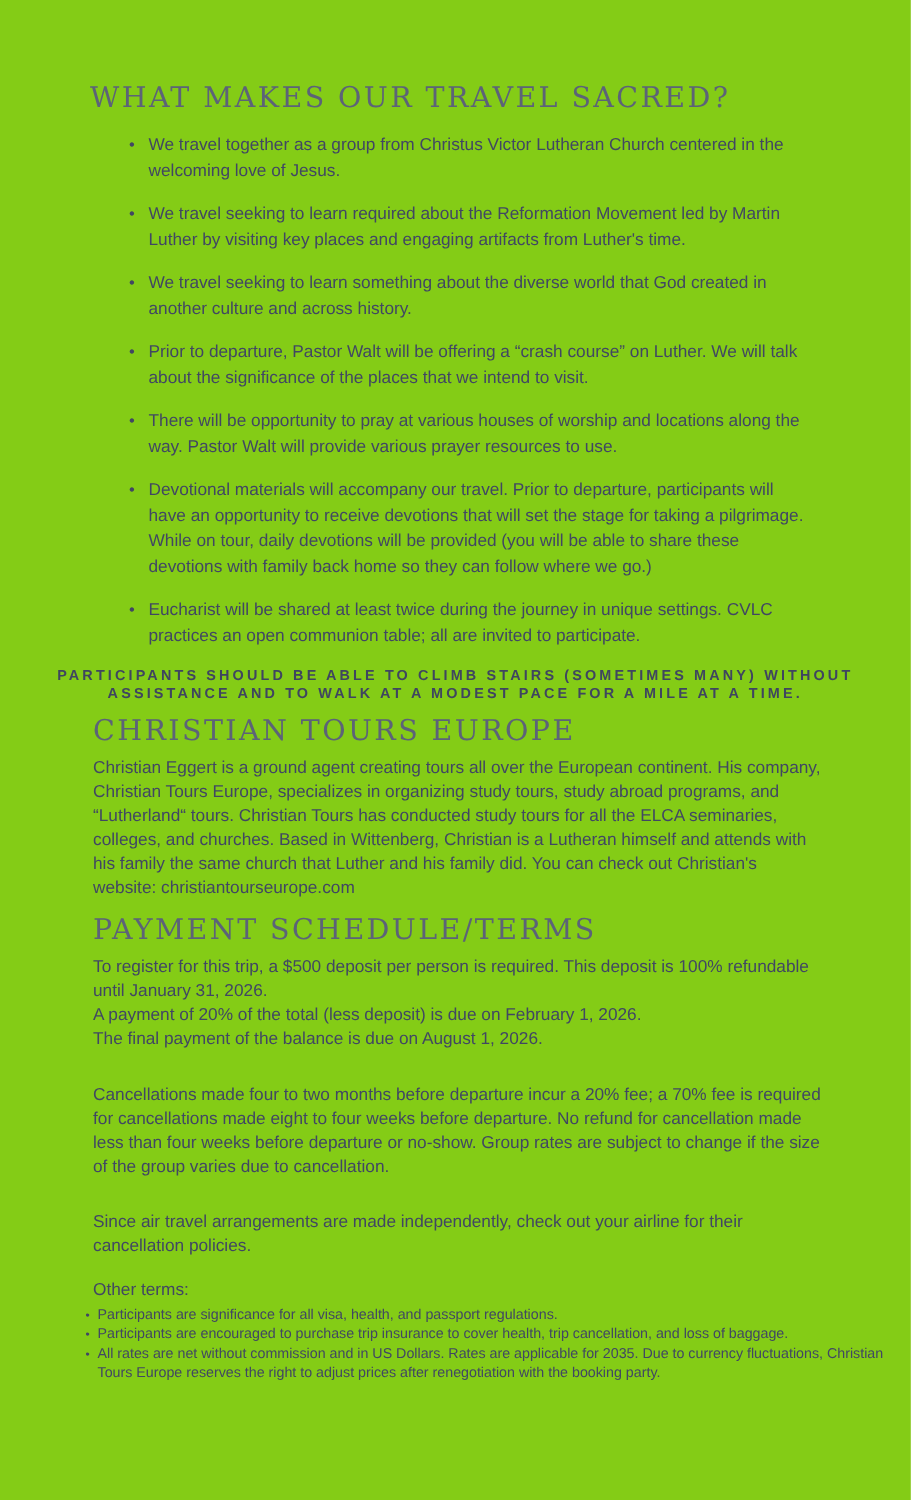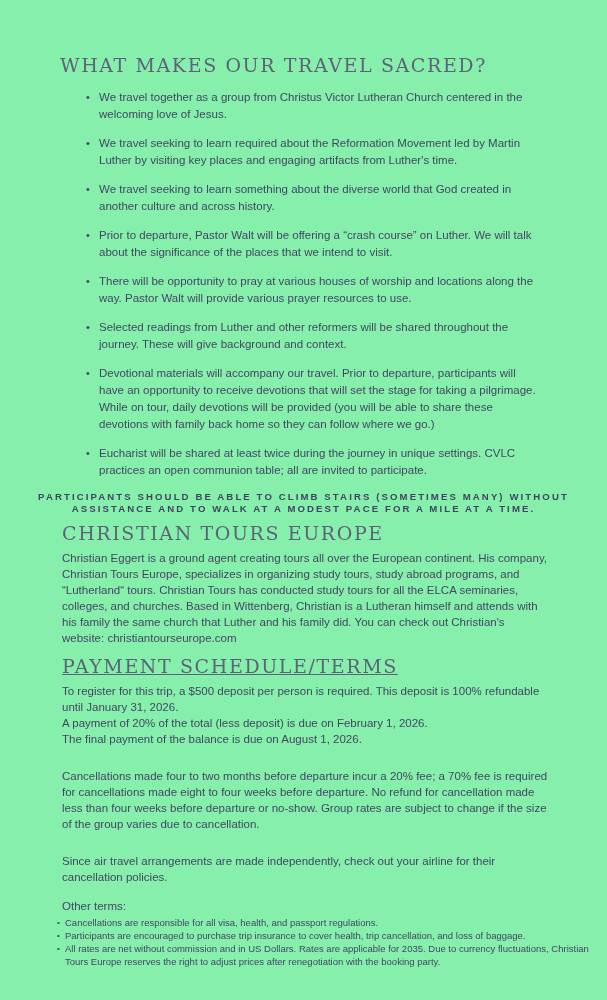--- a/index.html
+++ b/index.html
@@ -1,38 +1,38 @@
 <!DOCTYPE html>
 <html><head>
 <meta charset="utf-8">
 <style>
   html,body{margin:0;padding:0;}
   body{background:#e9e5dc;}
   .page{
     position:relative;
     width:607px;height:1000px;
     margin:0 auto;
-    background:#86efac;
+    background:#84cc16;
     font-family:"Liberation Sans",sans-serif;
     color:#414763;
     overflow:hidden;
     box-sizing:border-box;
     padding-top:54px;
   }
   .display-heading{
     font-family:"DejaVu Serif",serif;
     font-weight:400;
     font-size:19px;
     letter-spacing:1.6px;
     color:#5c6378;
     margin:0;
   }
   .h1{margin-left:60px;margin-bottom:13px;}
   .h2{margin-left:62px;margin-top:7px;}
-  .h3{margin-left:62px;margin-top:9px;text-decoration:underline;}
+  .h3{margin-left:62px;margin-top:9px;}
   .sacred-list{
     list-style:none;
     margin:0;
     padding:0 0 0 86px;
     width:450px;
     font-size:11.5px;
     line-height:17px;
   }
   .sacred-list li{
     position:relative;
@@ -95,21 +95,20 @@
 
   <section>
     <h1 class="display-heading h1">WHAT MAKES OUR TRAVEL SACRED?</h1>
 
     <ul class="sacred-list">
       <li>We travel together as a group from Christus Victor Lutheran Church centered in the welcoming love of Jesus.</li>
       <li>We travel seeking to learn required about the Reformation Movement led by Martin Luther by visiting key places and engaging artifacts from Luther's time.</li>
       <li>We travel seeking to learn something about the diverse world that God created in another culture and across history.</li>
       <li>Prior to departure, Pastor Walt will be offering a “crash course” on Luther. We will talk about the significance of the places that we intend to visit.</li>
       <li>There will be opportunity to pray at various houses of worship and locations along the way.  Pastor Walt will provide various prayer resources to use.</li>
-      <li>Selected readings from Luther and other reformers will be shared throughout the journey. These will give background and context.</li>
       <li>Devotional materials will accompany our travel.  Prior to departure, participants will have an opportunity to receive devotions that will set the stage for taking a pilgrimage.  While on tour, daily devotions will be provided (you will be able to share these devotions with family back home so they can follow where we go.)</li>
       <li>Eucharist will be shared at least twice during the journey in unique settings. CVLC practices an open communion table; all are invited to participate.</li>
     </ul>
 
     <p class="fitness-note">PARTICIPANTS SHOULD BE ABLE TO CLIMB STAIRS (SOMETIMES MANY) WITHOUT ASSISTANCE AND TO WALK AT A MODEST PACE FOR A MILE AT A TIME.</p>
   </section>
 
   <section>
     <h2 class="display-heading h2">CHRISTIAN TOURS EUROPE</h2>
     <p class="body-par">Christian Eggert is a ground agent creating tours all over the European continent. His company, Christian Tours Europe, specializes in organizing study tours, study abroad programs, and “Lutherland“ tours. Christian Tours has conducted study tours for all the ELCA seminaries, colleges, and churches.  Based in Wittenberg, Christian is a Lutheran himself and attends with his family the same church that Luther and his family did.   You can check out Christian's website: christiantourseurope.com</p>
@@ -128,19 +127,19 @@
 
     <p class="body-par">Cancellations made four to two months before departure incur a 20% fee; a 70% fee is required for cancellations made eight to four weeks before departure. No refund for cancellation made less than four weeks before departure or no-show.  Group rates are subject to change if the size of the group varies due to cancellation.</p>
 
     <div class="spacer"></div>
 
     <p class="body-par">Since air travel arrangements are made independently, check out your airline for their cancellation policies.</p>
 
     <p class="other-title">Other terms:</p>
 
     <ul class="terms-list">
-      <li>Cancellations are responsible for all visa, health, and passport regulations.</li>
+      <li>Participants are significance for all visa, health, and passport regulations.</li>
       <li>Participants are encouraged to purchase trip insurance to cover health, trip cancellation, and loss of baggage.</li>
       <li>All rates are net without commission and in US Dollars. Rates are applicable for 2035. Due to currency fluctuations, Christian Tours Europe reserves the right to adjust prices after renegotiation with the booking party.</li>
     </ul>
   </section>
 
 </div>
 
 </body></html>

